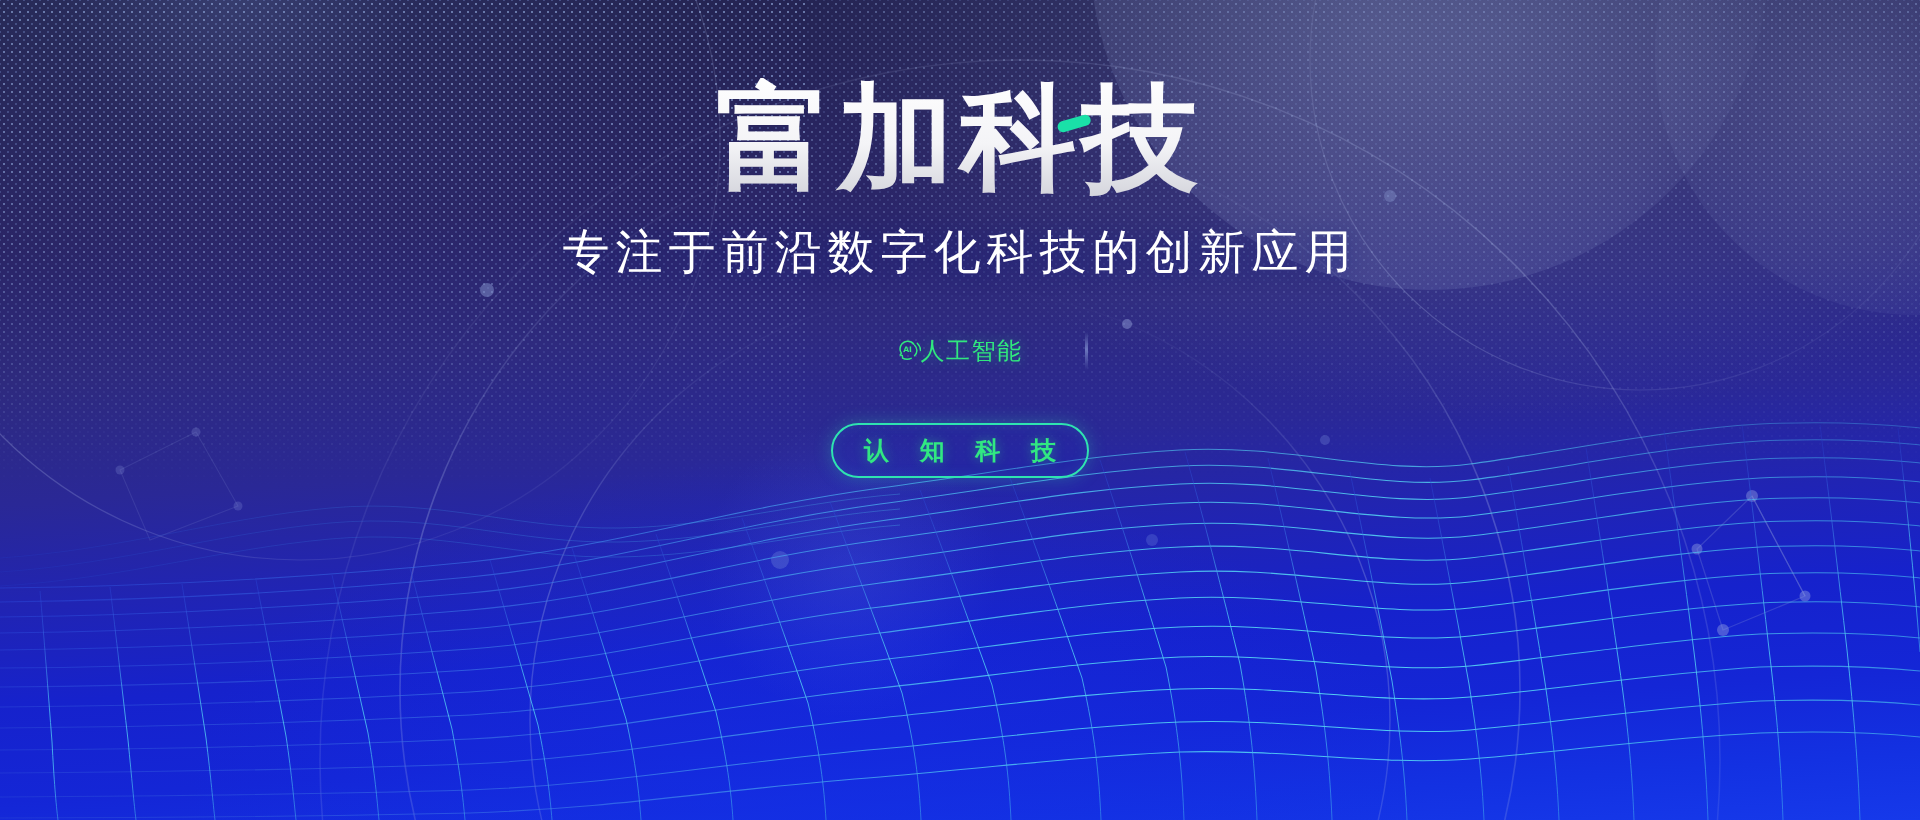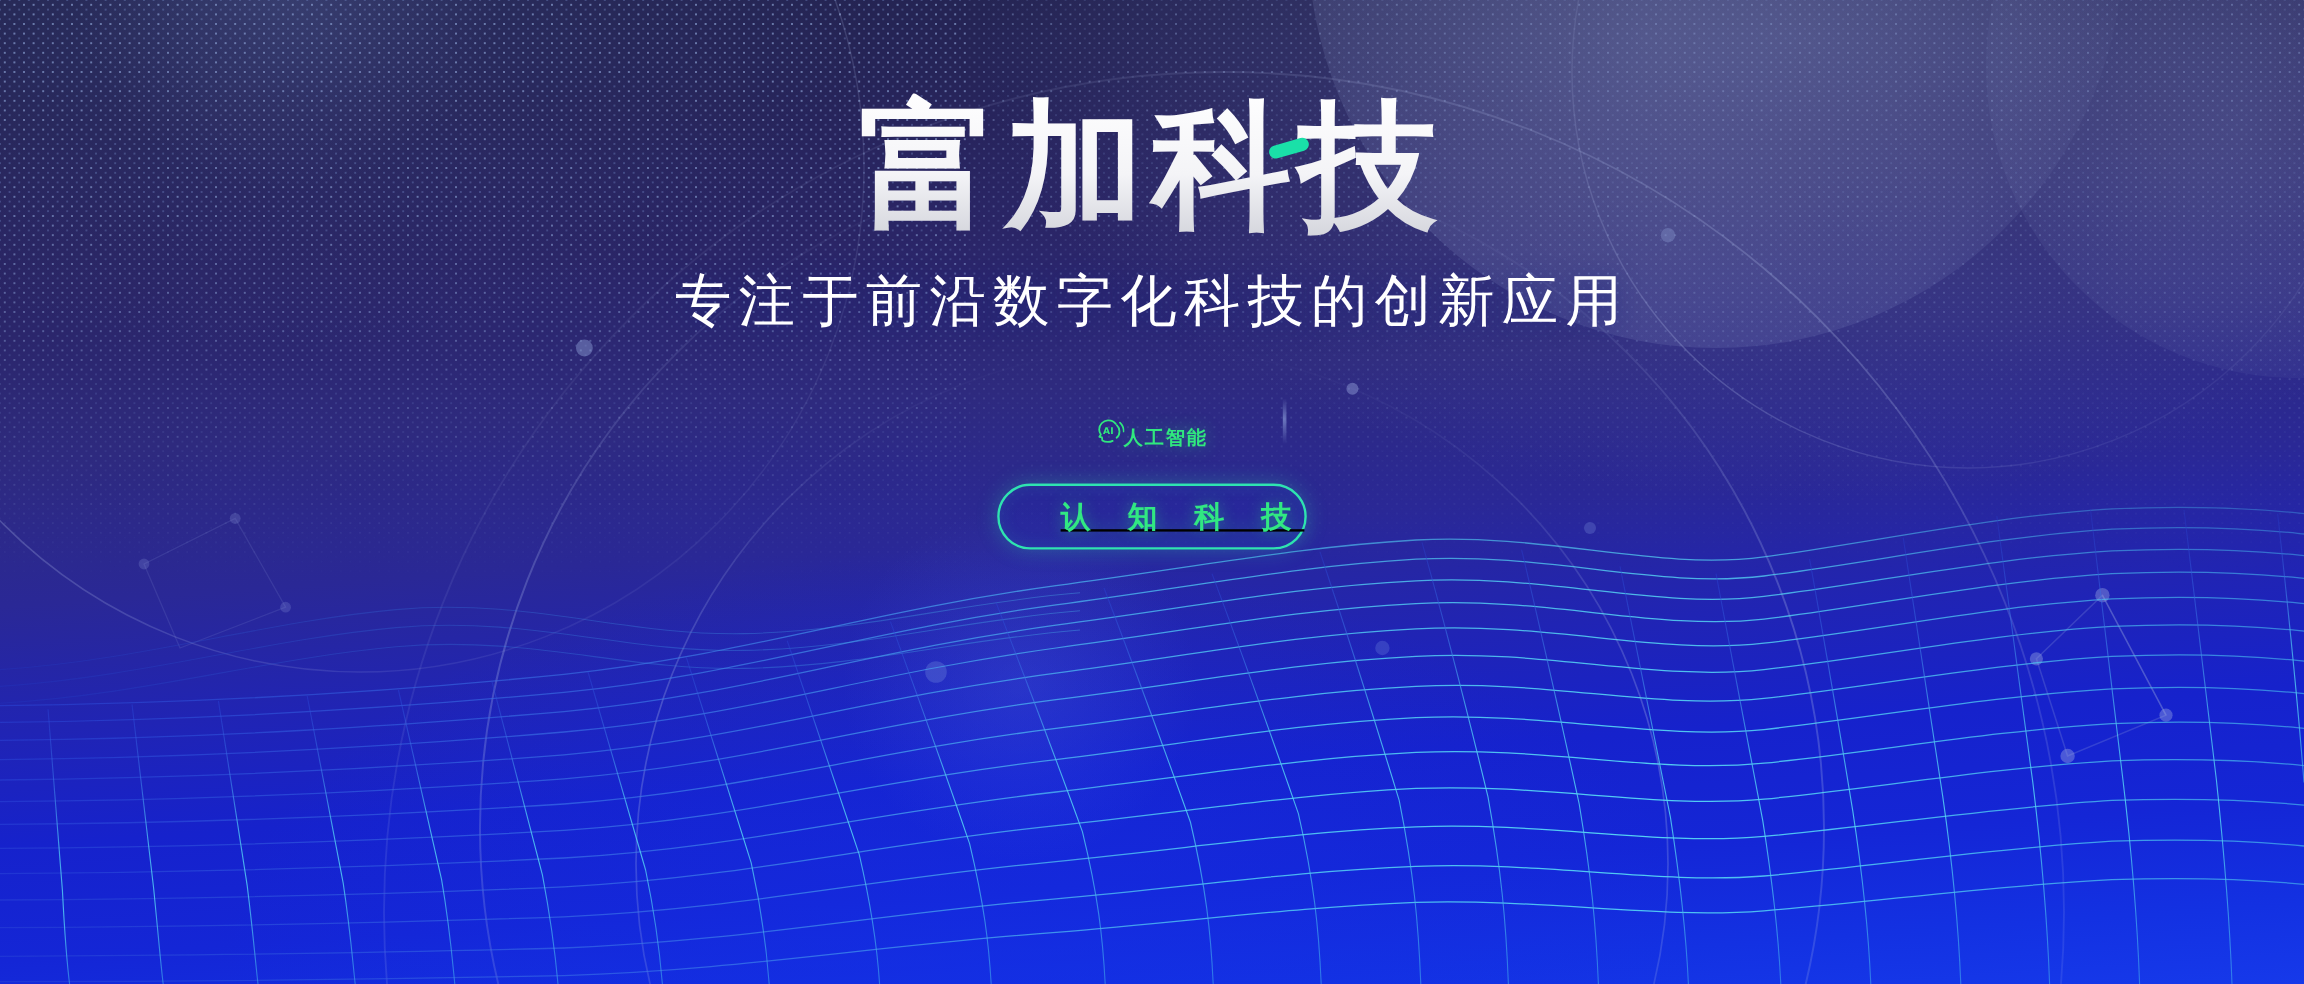--- a/index.html
+++ b/index.html
@@ -97,50 +97,49 @@
     line-height:1;
     white-space:nowrap;
   }
 
   .tags{
     margin-top:54px;
     display:flex; align-items:center;
     height:44px;
   }
   .tag{
-    display:flex; align-items:flex-end;
+    display:flex; align-items:center;
     gap:0;
     padding:0 62px;
     height:44px;
     white-space:nowrap;
   }
   .tag-icon{ display:block; width:26px; height:26px; flex:0 0 26px; }
   .tag-label{
-    font-size:16px;
-    font-weight:bold;
+    font-size:24px;
+    font-weight:normal;
     color:#30e87e;
     letter-spacing:1.5px;
     line-height:1;
     text-shadow:0 0 14px rgba(40,225,130,.35);
   }
   .tag-divider{
     width:1px; height:38px;
     background:linear-gradient(180deg, rgba(150,175,235,0) 0%, rgba(165,190,240,.52) 45%, rgba(150,175,235,0) 100%);
     flex:0 0 1px;
   }
 
   .badge{
-    margin-top:30px;
-    display:flex; align-items:center; justify-content:flex-end;
+    margin-top:50px;
+    display:flex; align-items:center; justify-content:center;
     width:258px; height:55px;
     border:2px solid #2fe3b0;
     border-radius:28px;
     background:rgba(25,40,190,.18);
     box-shadow:0 0 18px rgba(45,225,175,.28), inset 0 0 14px rgba(45,225,175,.10);
-    text-decoration:underline;
   }
   .badge-text{
     font-size:25px;
     font-weight:bold;
     letter-spacing:11px;
     text-indent:11px;
     color:#31e882;
     line-height:1;
     text-shadow:0 0 12px rgba(45,230,135,.45);
   }

